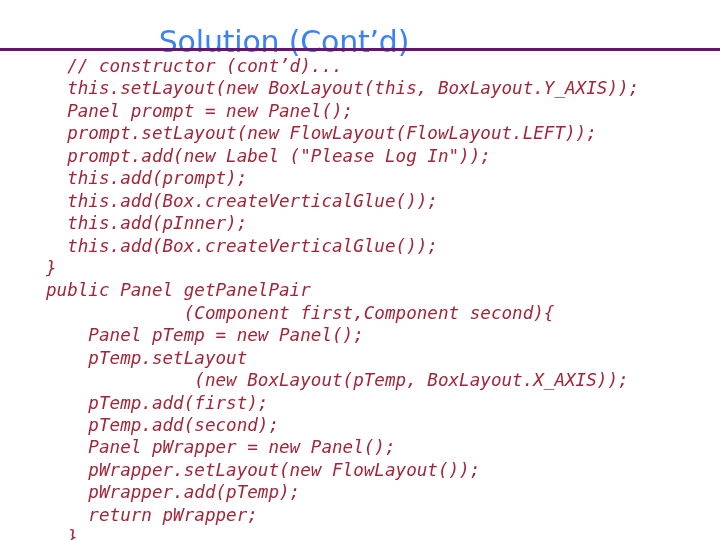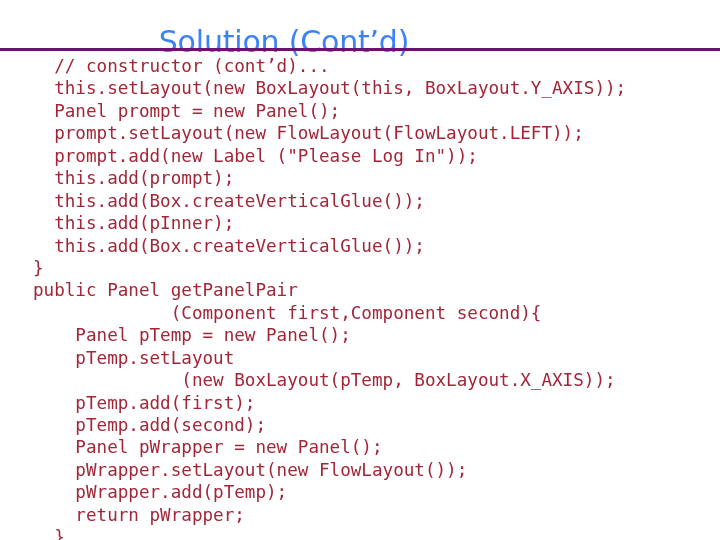--- a/index.html
+++ b/index.html
@@ -48,22 +48,23 @@
     top: 55px;
     width: 720px;
     font-family: "DejaVu Sans Mono", monospace;
     font-size: 17.6px;
     line-height: 22.45px;
     color: #a32638;
     white-space: pre;
   }
   .code-line {
     height: 22.45px;
-    padding-left: 33px;
+    padding-left: 46px;
     white-space: pre;
+    font-style: italic;
   }
 </style>
 </head>
 <body style="background: rgb(255, 255, 255);">
 
 <div class="slide">
 
   <div class="slide-title">Solution (Cont’d)</div>
 
   <div class="title-rule" style="background: rgb(107, 18, 112);"></div>

